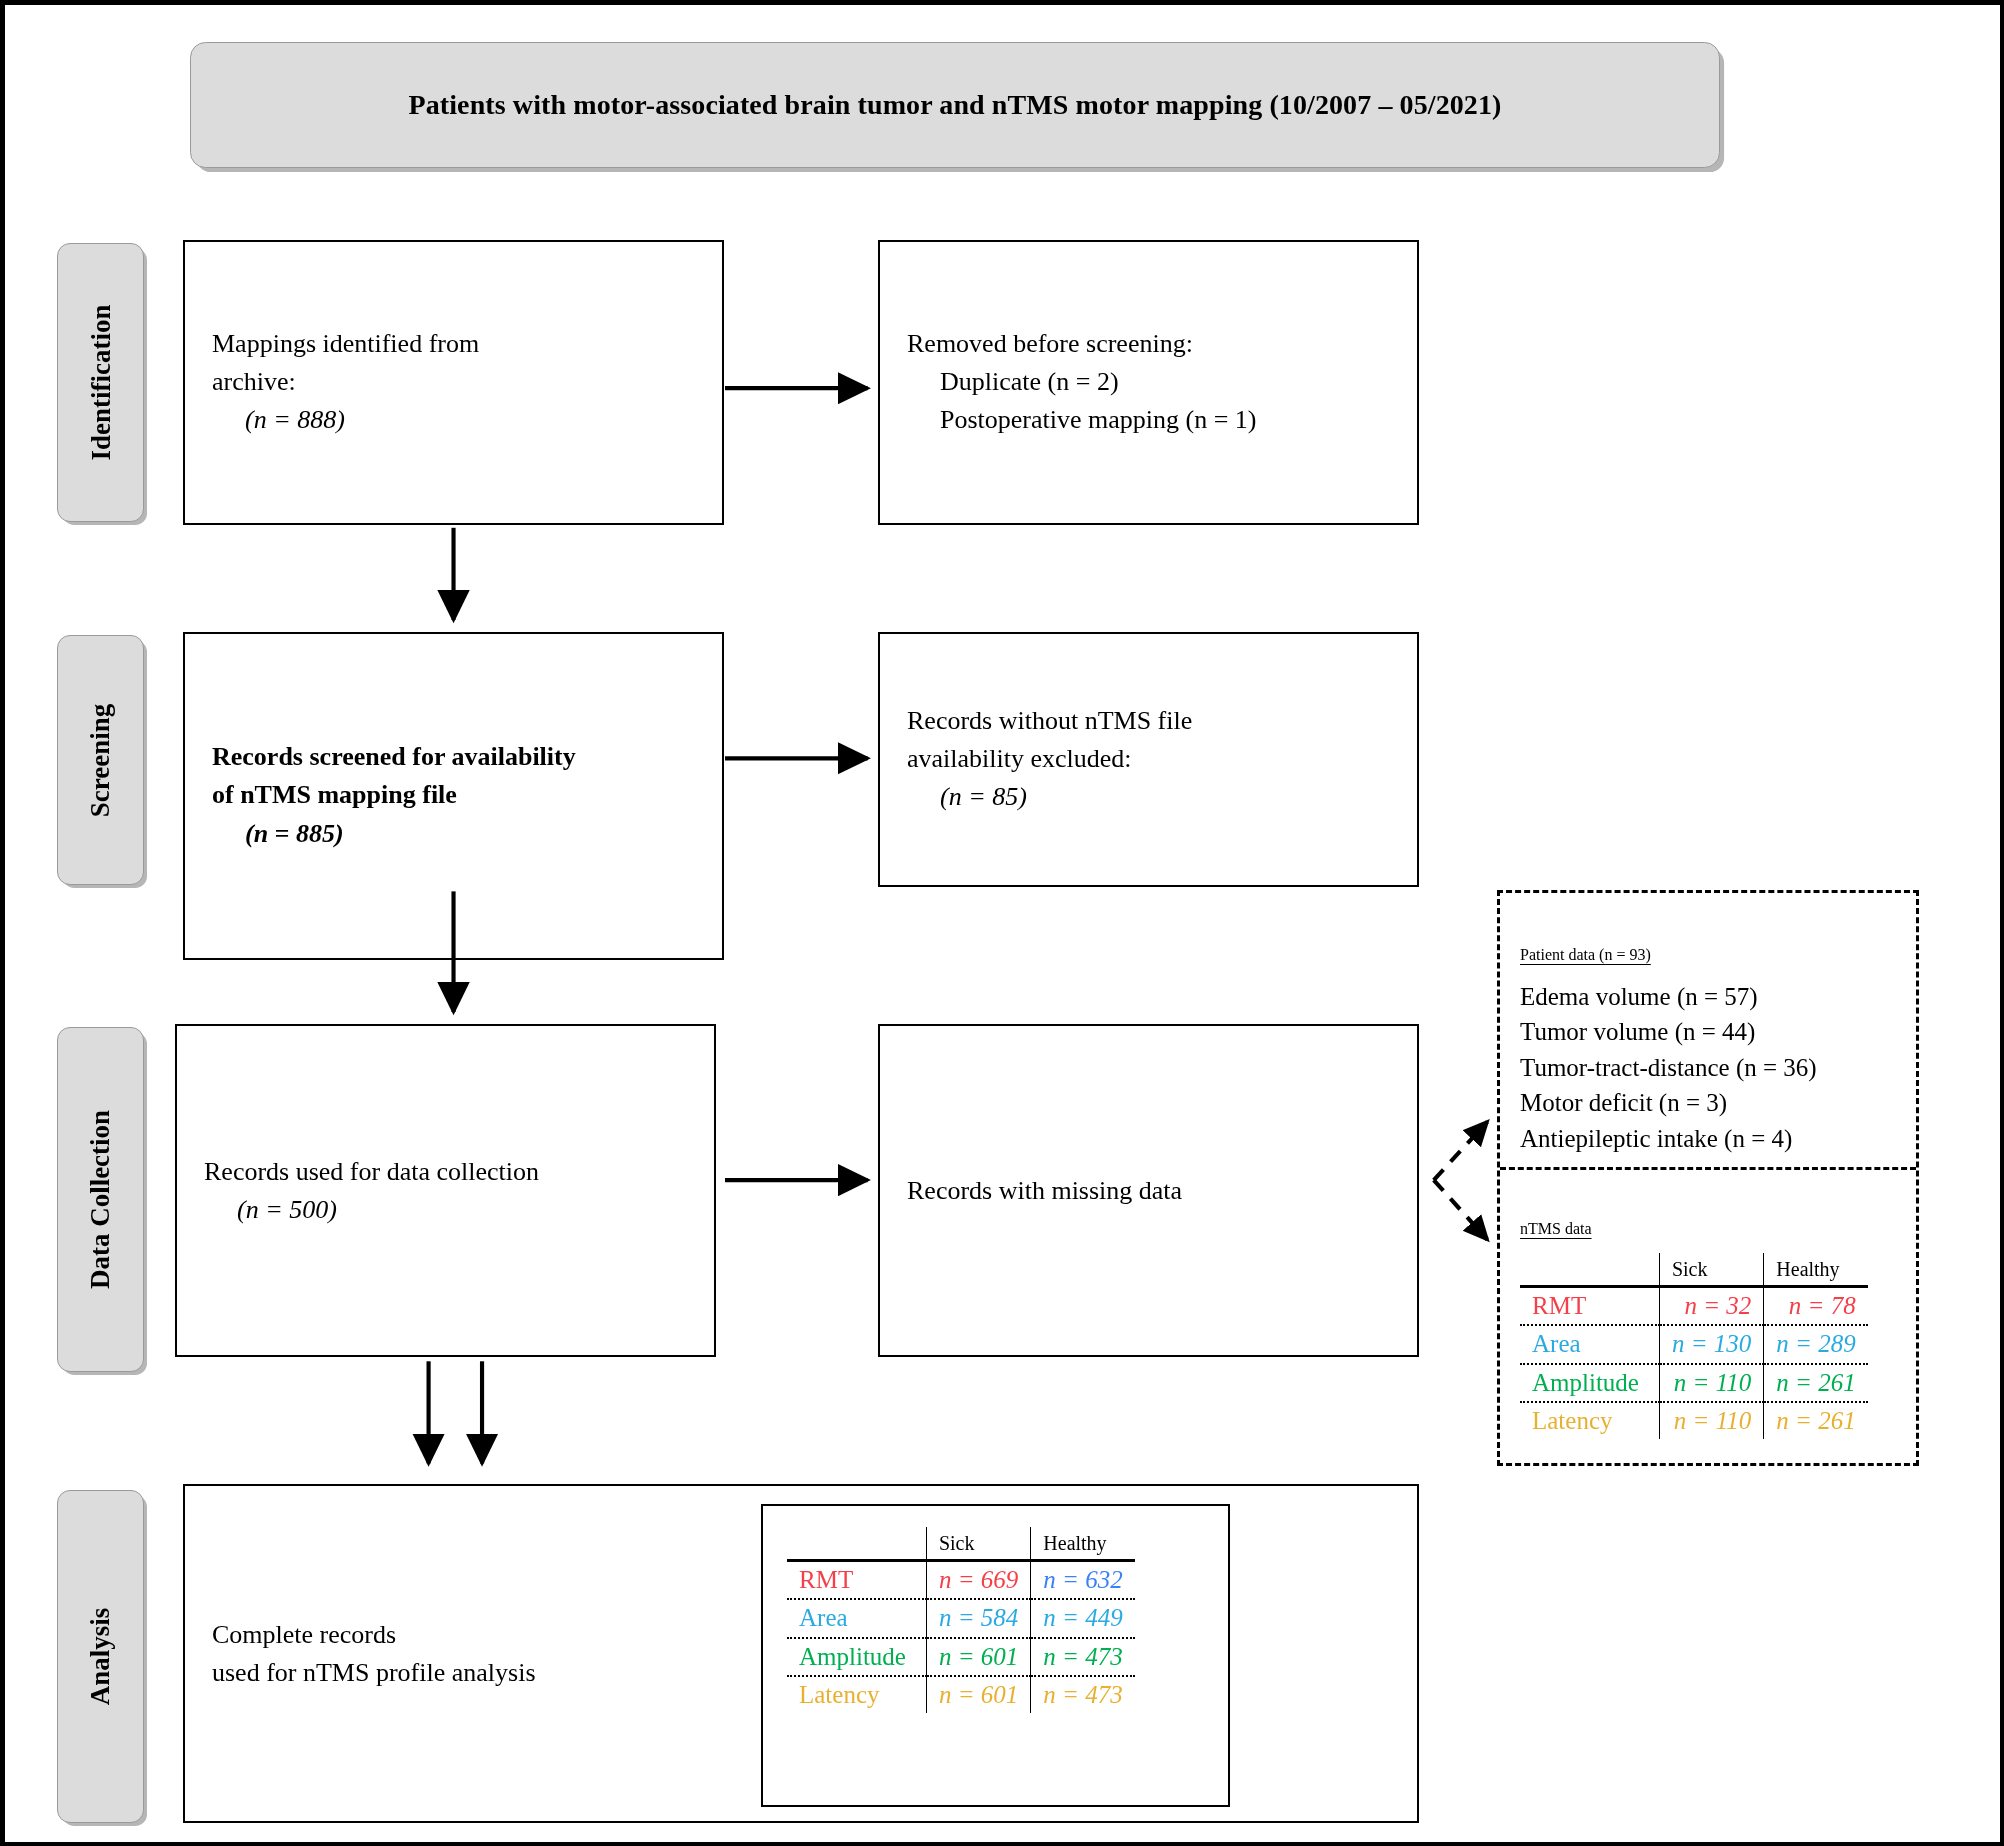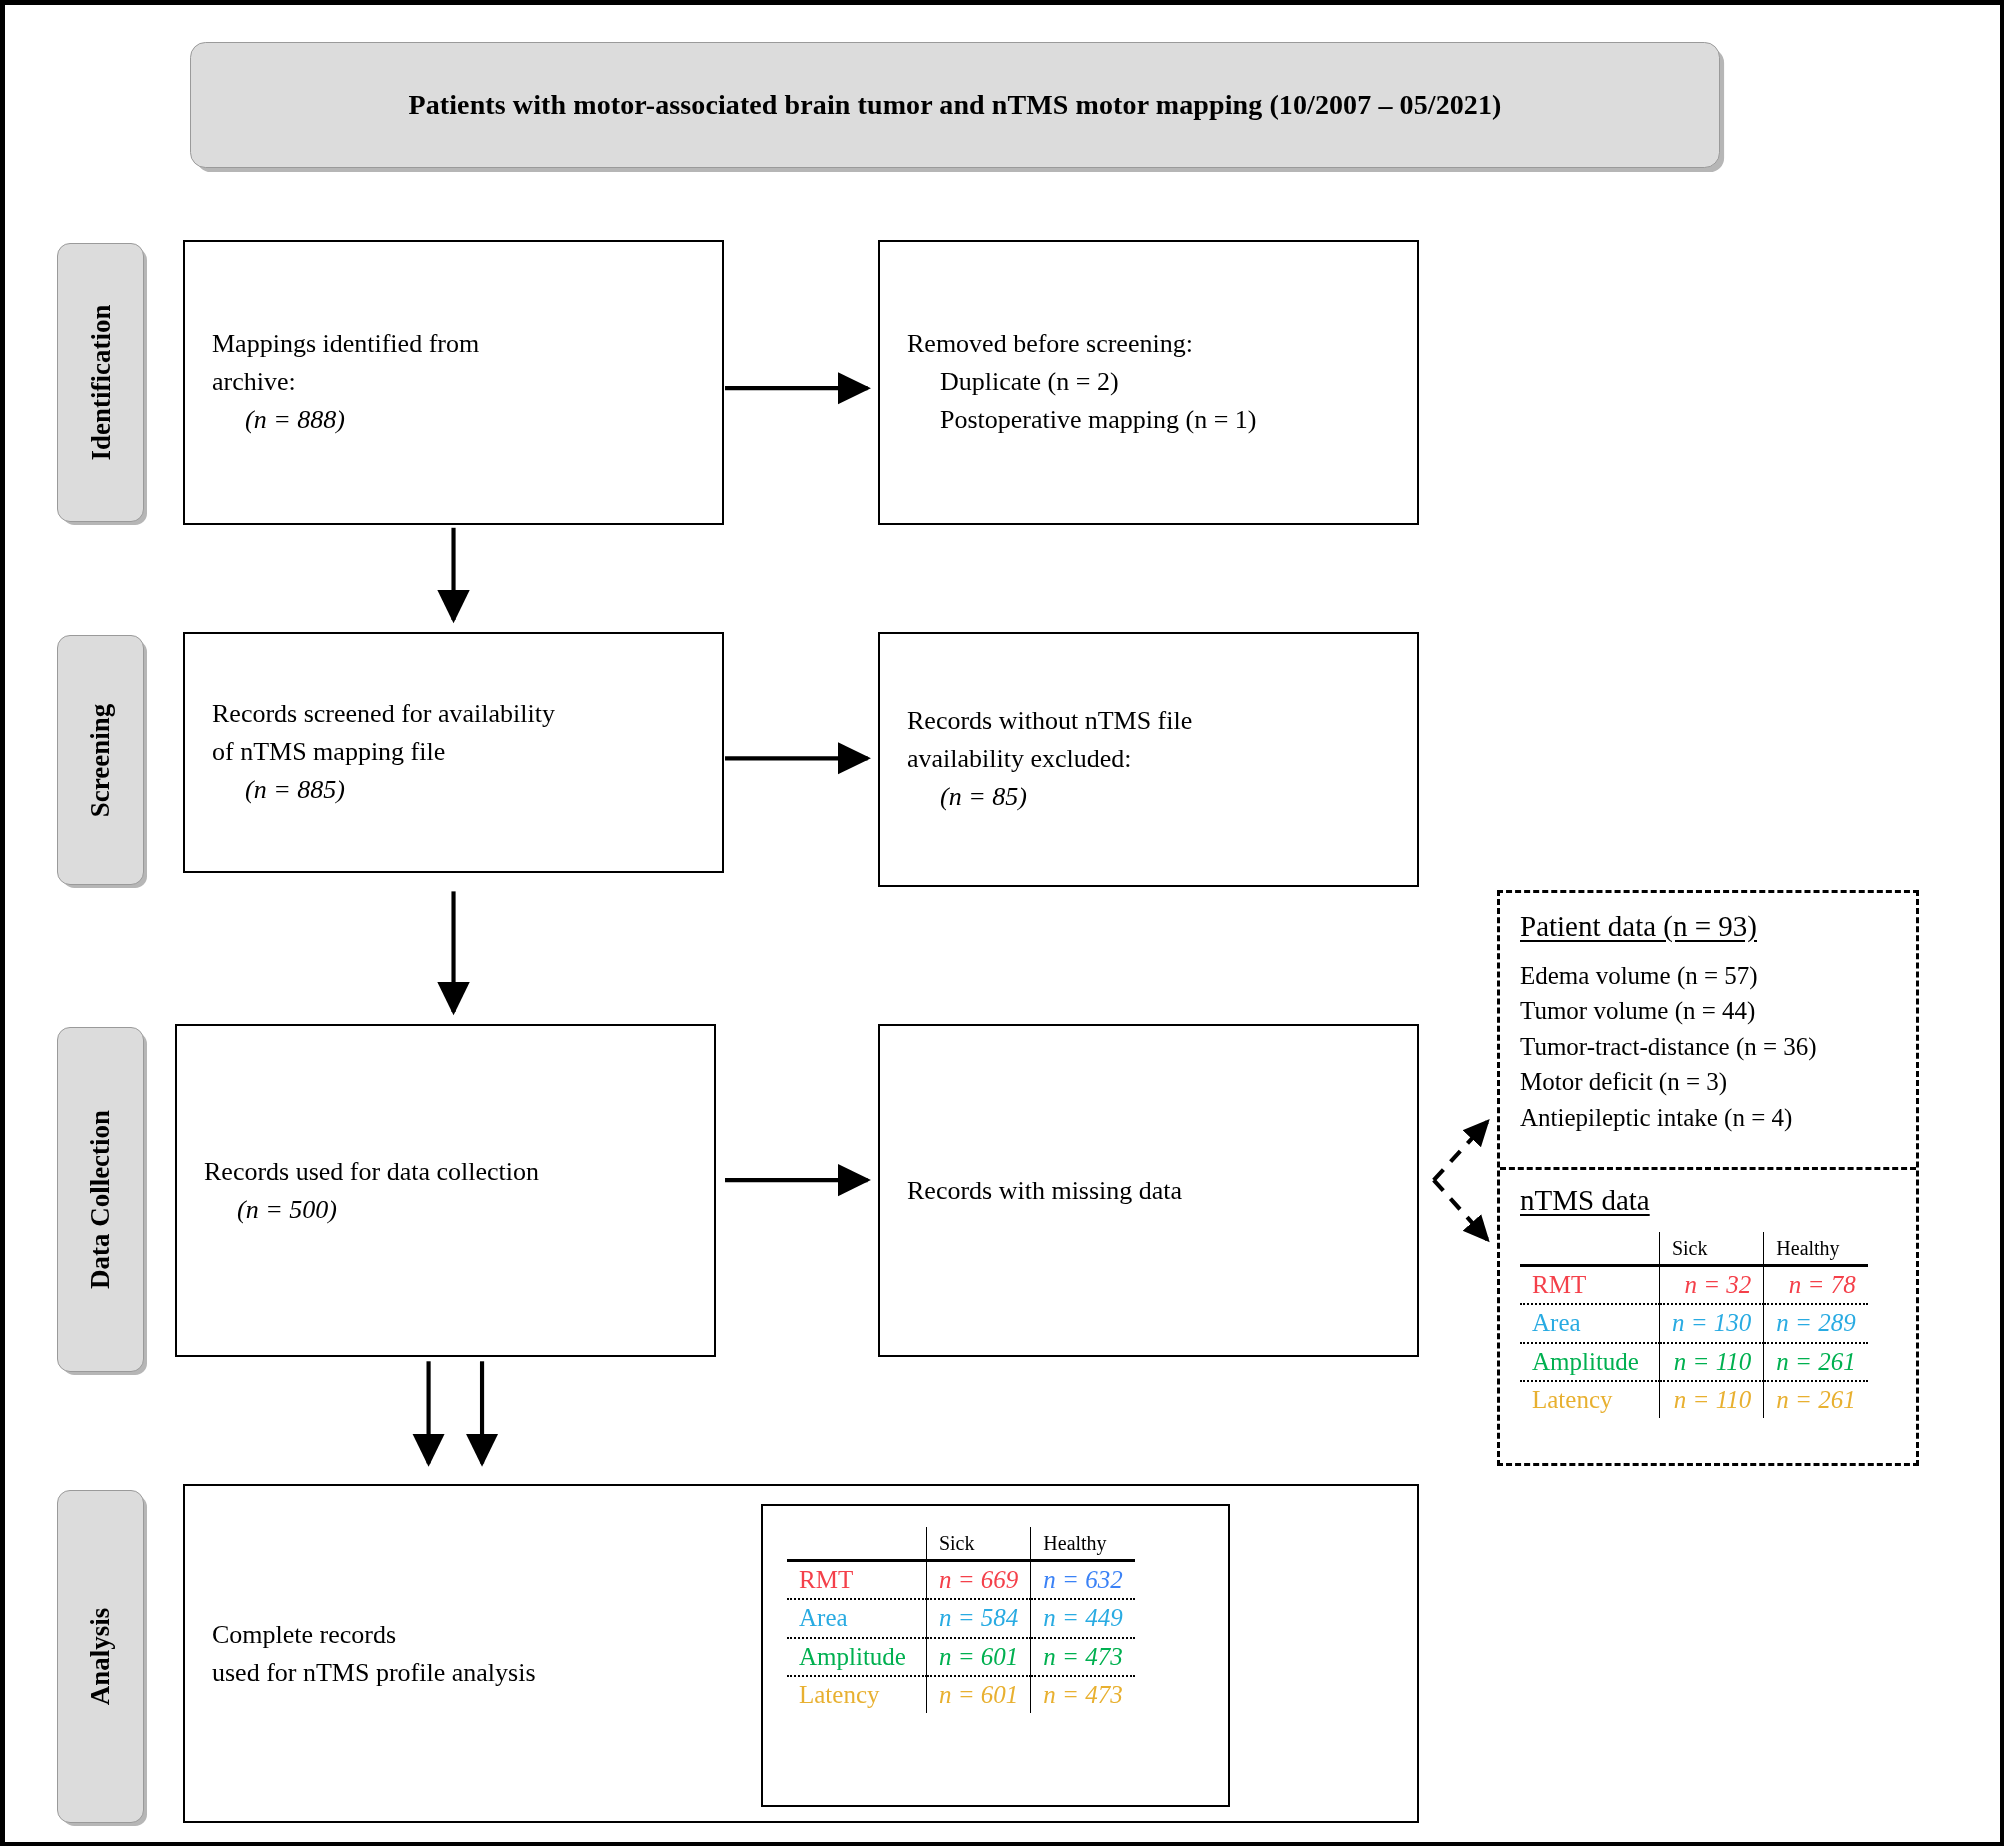--- a/index.html
+++ b/index.html
@@ -65,22 +65,22 @@
     position:absolute;
     border:3px dashed #000;
     background:#fff;
     box-sizing:border-box;
   }
   .dashed-sep{
     position:absolute;left:0;right:0;height:0;
     border-top:3px dashed #000;
   }
   .panel-head{
-    font-size:29px;text-decoration:underline;text-underline-offset:4.2px;
-    margin-bottom:6px;color:#000;
+    font-size:16px;text-decoration:underline;text-underline-offset:4.2px;
+    margin-bottom:6px;color:#000;margin-top:36px;
   }
   .panel-list{font-size:25px;line-height:1.42;color:#000;}
 
   
   table.ntms{
     border-collapse:collapse;
     font-size:25px;color:#000;
   }
   table.ntms td,table.ntms th{
     padding:4.2px 12px;
@@ -128,21 +128,21 @@
   </div>
 
   <div class="box" style="left:873px;top:235px;width:541px;height:285px;">
     <div class="body">
       <div>Removed before screening:</div>
       <div><span class="indent">Duplicate (n = 2)</span></div>
       <div><span class="indent">Postoperative mapping (n = 1)</span></div>
     </div>
   </div>
 
-  <div class="box" style="left:178px;top:627px;width:541px;height:241px;">
+  <div class="box" style="left:178px;top:627px;width:541px;height:328px;font-weight:bold;">
     <div class="body">
       <div>Records screened for availability</div>
       <div>of nTMS mapping file</div>
       <div class="ital"><span class="indent">(n = 885)</span></div>
     </div>
   </div>
 
   <div class="box" style="left:873px;top:627px;width:541px;height:255px;">
     <div class="body">
       <div>Records without nTMS file</div>

